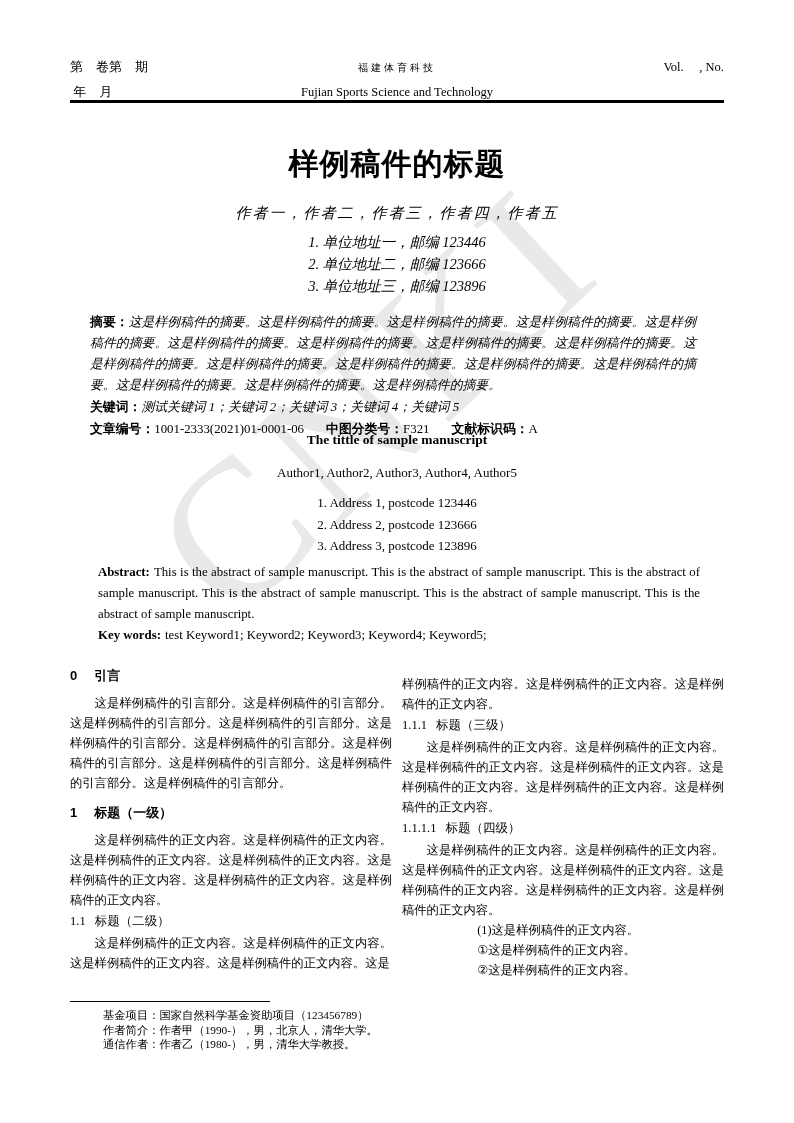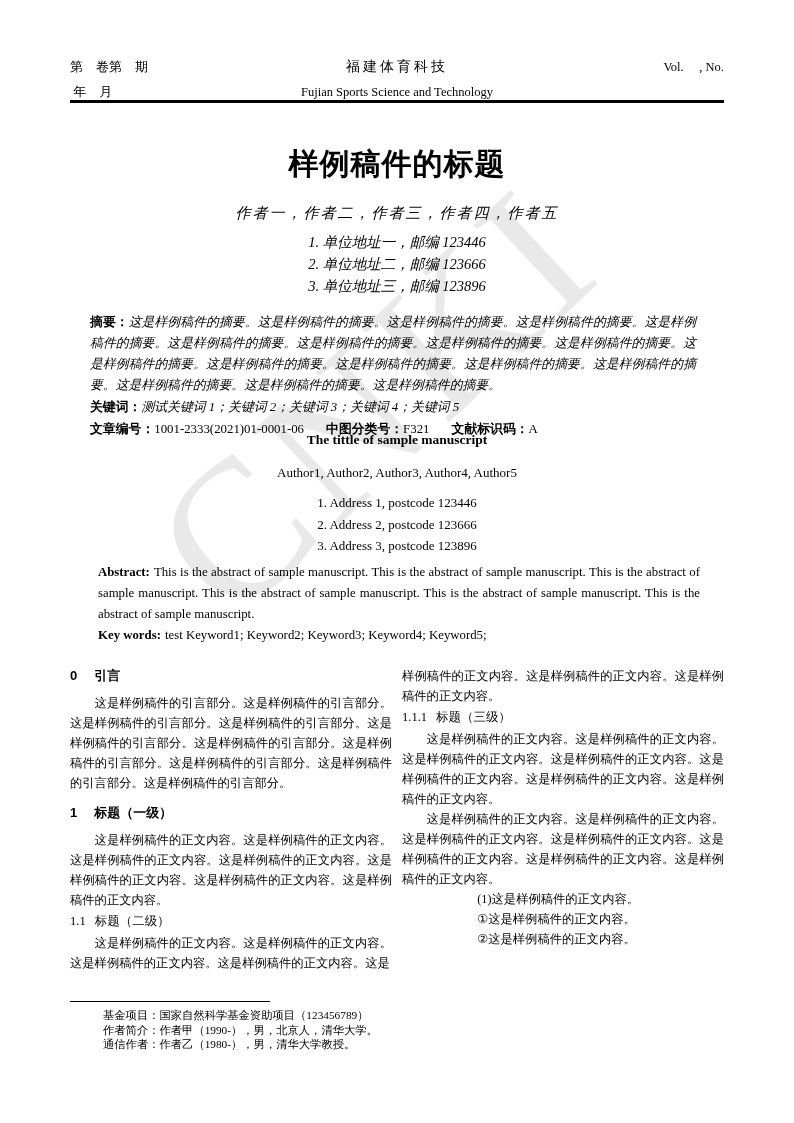--- a/index.html
+++ b/index.html
@@ -11,21 +11,21 @@
                color:#e9e9e9; white-space:nowrap; user-select:none; }
   .content { position:absolute; inset:0; z-index:1; }
 
   
   .header { position:absolute; left:70px; right:70px; top:58px; font-size:13px; }
   .header-row { display:flex; justify-content:space-between; align-items:baseline; }
   .header-row + .header-row { margin-top:7px; }
   .h-left  { width:140px; text-align:left;  white-space:pre; }
   .h-right { width:140px; text-align:right; white-space:pre; font-size:12.5px; }
   .h-center { flex:1; text-align:center; }
-  .journal-cn { font-size:14px; letter-spacing:3px; }
+  .journal-cn { font-size:10px; letter-spacing:3px; }
   .journal-en { font-size:12.5px; }
   .header-rule { position:absolute; left:70px; right:70px; top:100px; height:2.5px; background:#000; }
 
   
   .title-cn   { position:absolute; left:0; right:0; top:144px; text-align:center;
                 font-family:"Liberation Sans", sans-serif; font-weight:700; font-size:30px; letter-spacing:1px; }
   .authors-cn { position:absolute; left:0; right:0; top:204px; text-align:center;
                 font-size:15px; font-style:italic; letter-spacing:2px; }
   .affil-cn   { position:absolute; left:0; right:0; top:231px; text-align:center;
                 font-size:14.5px; font-style:italic; line-height:22px; }
@@ -47,21 +47,21 @@
                 font-size:12.8px; line-height:21px; text-align:justify; }
   .en-block p { margin:0; }
   .en-block b { margin-right:4px; }
 
   
   .body-col { position:absolute; top:666px; width:322px; font-size:12.3px; line-height:20px;
               text-align:justify; }
   .col-left  { left:70px; }
   .col-right { left:402px; }
   .body-col p { margin:0; text-indent:2em; }
-  .body-col p.cont { text-indent:0; }
+  .body-col p.cont { text-indent:0;margin-top:8px; }
   .bh1 { font-family:"Liberation Sans", sans-serif; font-weight:700; font-size:13px;
          margin:10px 0 7px; text-align:left; }
   .bh1:first-child { margin-top:0; }
   .bh1 .hnum { margin-right:17px; }
   .bh2 { font-size:12.5px; margin:1px 0 2px; text-align:left; }
   .bh2 .hnum { margin-right:9px; }
   .list-item { margin-top:5px; padding-left:26px; text-indent:0; }
   .li-marker { display:inline-block; min-width:26px; }
 
   
@@ -126,20 +126,21 @@
         <p>这是样例稿件的引言部分。这是样例稿件的引言部分。这是样例稿件的引言部分。这是样例稿件的引言部分。这是样例稿件的引言部分。这是样例稿件的引言部分。这是样例稿件的引言部分。这是样例稿件的引言部分。这是样例稿件的引言部分。这是样例稿件的引言部分。</p>
         <div class="bh1"><span class="hnum">1</span><span class="htitle">标题（一级）</span></div>
         <p>这是样例稿件的正文内容。这是样例稿件的正文内容。这是样例稿件的正文内容。这是样例稿件的正文内容。这是样例稿件的正文内容。这是样例稿件的正文内容。这是样例稿件的正文内容。</p>
         <div class="bh2"><span class="hnum">1.1</span><span class="htitle">标题（二级）</span></div>
         <p>这是样例稿件的正文内容。这是样例稿件的正文内容。这是样例稿件的正文内容。这是样例稿件的正文内容。这是</p>
       </div>
     <div class="body-col col-right" id="col-right">
         <p class="cont">样例稿件的正文内容。这是样例稿件的正文内容。这是样例稿件的正文内容。</p>
         <div class="bh2"><span class="hnum">1.1.1</span><span class="htitle">标题（三级）</span></div>
         <p>这是样例稿件的正文内容。这是样例稿件的正文内容。这是样例稿件的正文内容。这是样例稿件的正文内容。这是样例稿件的正文内容。这是样例稿件的正文内容。这是样例稿件的正文内容。</p>
+        <div class="bh2"><span class="hnum">1.1.1.1</span><span class="htitle">标题（四级）</span></div>
         <p>这是样例稿件的正文内容。这是样例稿件的正文内容。这是样例稿件的正文内容。这是样例稿件的正文内容。这是样例稿件的正文内容。这是样例稿件的正文内容。这是样例稿件的正文内容。</p>
         <p class="list-item"><span class="li-marker">(1)</span><span class="li-text">这是样例稿件的正文内容。</span></p>
         <p class="list-item"><span class="li-marker">①</span><span class="li-text">这是样例稿件的正文内容。</span></p>
         <p class="list-item"><span class="li-marker">②</span><span class="li-text">这是样例稿件的正文内容。</span></p>
       </div>
 
     <div class="footnote">
       <div class="footnote-rule"></div>
       <div id="footnote-lines">
           <div class="footnote-line">基金项目：国家自然科学基金资助项目（123456789）</div>

